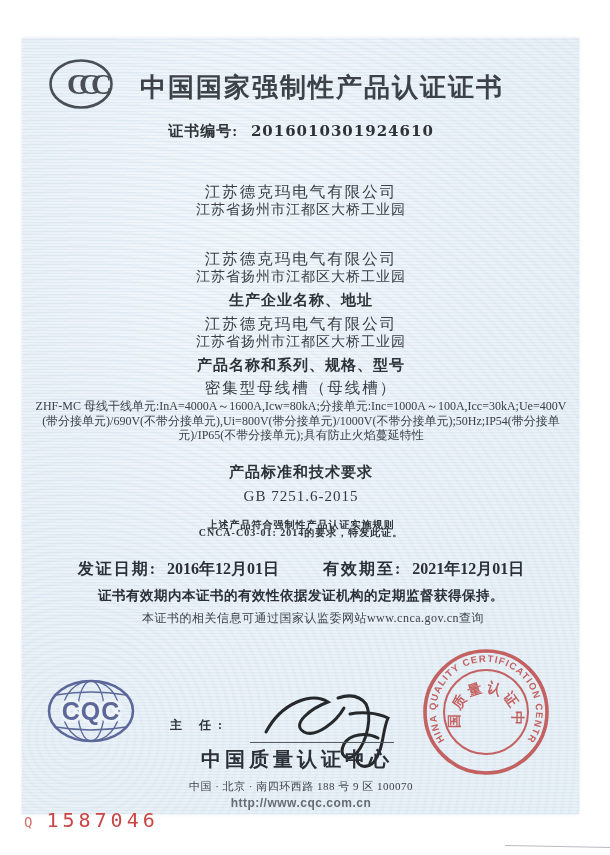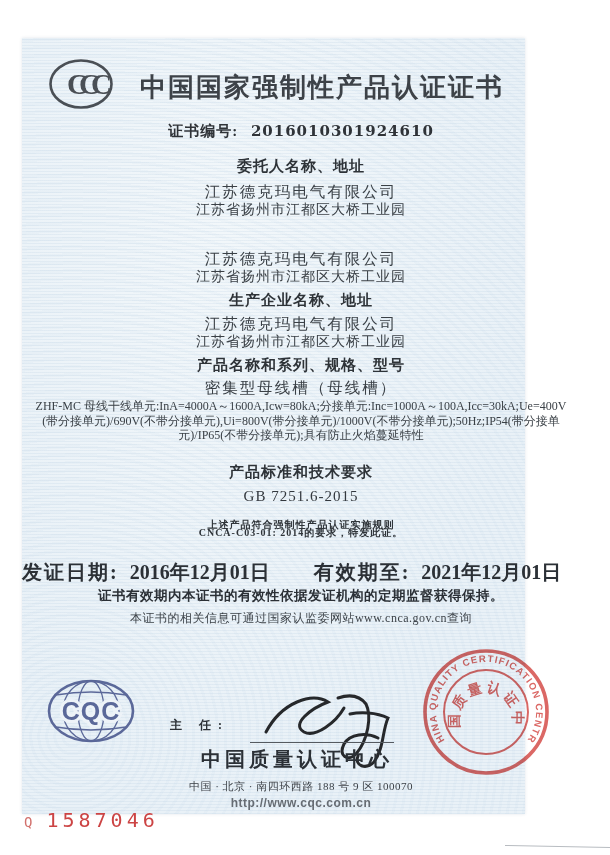--- a/index.html
+++ b/index.html
@@ -1,21 +1,21 @@
 <!DOCTYPE html>
 <html><head>
 <meta charset="utf-8">
 <style>
   html,body{margin:0;padding:0;}
   body{
     width:610px;height:855px;position:relative;background:#ffffff;overflow:hidden;
     font-family:"Liberation Serif","DejaVu Serif",serif;color:#33383e;
   }
   .paper{
-    position:absolute;left:22px;top:38px;width:503px;height:776px;
+    position:absolute;left:22px;top:38px;width:557px;height:776px;
     background:
       repeating-linear-gradient(0deg, rgba(145,178,208,0.13) 0px, rgba(145,178,208,0.13) 1px, rgba(255,255,255,0) 1px, rgba(255,255,255,0) 3px),
       repeating-radial-gradient(circle at 10% 90%, rgba(150,185,215,0.06) 0 3px, rgba(255,255,255,0) 3px 8px),
       radial-gradient(ellipse at 40% 25%, #f2f7fa 0%, #e9f1f7 70%);
     box-shadow:0 0 3px rgba(60,90,120,0.15);
   }
   .abs{position:absolute;}
   .ctr{left:0;width:558px;text-align:center;}
   .title{
     font-size:26px;font-weight:700;letter-spacing:2px;color:#3d4248;white-space:nowrap;
@@ -23,24 +23,24 @@
   .certno{font-size:15px;font-weight:700;color:#2f3338;letter-spacing:1px;}
   .h{font-size:15px;font-weight:700;color:#2e3338;letter-spacing:1px;}
   .name{font-size:15.5px;color:#3a4046;letter-spacing:2px;}
   .addr{font-size:14px;color:#3a4046;letter-spacing:1px;}
   .spec{
     font-size:12px;line-height:14.6px;color:#3a4046;text-align:center;
     word-break:break-all;
   }
   .std{font-size:15px;color:#33383e;letter-spacing:1px;}
   .stmt{font-size:10px;font-weight:700;color:#2f3439;letter-spacing:1px;}
-  .dates{display:flex;gap:44px;font-size:20px;font-weight:700;color:#2b3036;}
+  .dates{display:flex;justify-content:center;gap:44px;font-size:16px;font-weight:700;color:#2b3036;}
   .dates .lbl{letter-spacing:2px;margin-right:6px;}
   .note1{font-size:13.5px;font-weight:700;color:#2b3036;letter-spacing:0.5px;}
-  .note2{font-size:12px;color:#3c4248;letter-spacing:0.5px;}
+  .note2{font-size:12px;color:#3c4248;letter-spacing:0.5px;padding-left:12px;}
   .director{font-size:12px;font-weight:700;letter-spacing:7px;color:#2b3036;white-space:nowrap;}
   .sigline{background:#555a60;height:1px;}
   .orgname{font-size:20px;font-weight:700;letter-spacing:4px;color:#2b3036;white-space:nowrap;}
   .orgaddr{font-size:11px;color:#3a3f45;letter-spacing:0.5px;}
   .website{font-size:12px;font-weight:700;color:#666c73;letter-spacing:0.5px;font-family:"Liberation Sans",sans-serif;}
   .serial{left:24px;top:808px;white-space:nowrap;font-family:"DejaVu Sans Mono",monospace;}
   .serial .q{font-size:14px;color:#d2706c;margin-right:14px;}
   .serial .num{font-size:20px;color:#cc4444;letter-spacing:4px;}
   .scanline{left:505px;top:846px;width:106px;height:1px;background:#9aa0a6;opacity:0.7;transform:rotate(1.2deg);}
   .stampwrap{left:398px;top:608px;width:132px;height:132px;opacity:0.88;mix-blend-mode:multiply;}
@@ -57,21 +57,20 @@
     </svg>
   </div>
 
   <div class="abs title" style="left:118px;top:32px;width:360px;text-align:center;">中国国家强制性产品认证证书</div>
 
   <div class="abs ctr certno" style="top:84px;">
     <span>证书编号:</span>
     <span style="margin-left:8px;font-family:'DejaVu Serif',serif;">2016010301924610</span>
   </div>
 
-  <div class="abs ctr h" style="top:119px;">委托人名称、地址</div>
   <div class="abs ctr name" style="top:144px;">江苏德克玛电气有限公司</div>
   <div class="abs ctr addr" style="top:163px;">江苏省扬州市江都区大桥工业园</div>
 
   <div class="abs ctr name" style="top:211px;">江苏德克玛电气有限公司</div>
   <div class="abs ctr addr" style="top:230px;">江苏省扬州市江都区大桥工业园</div>
 
   <div class="abs ctr h" style="top:253px;">生产企业名称、地址</div>
   <div class="abs ctr name" style="top:276px;">江苏德克玛电气有限公司</div>
   <div class="abs ctr addr" style="top:295px;">江苏省扬州市江都区大桥工业园</div>
 

